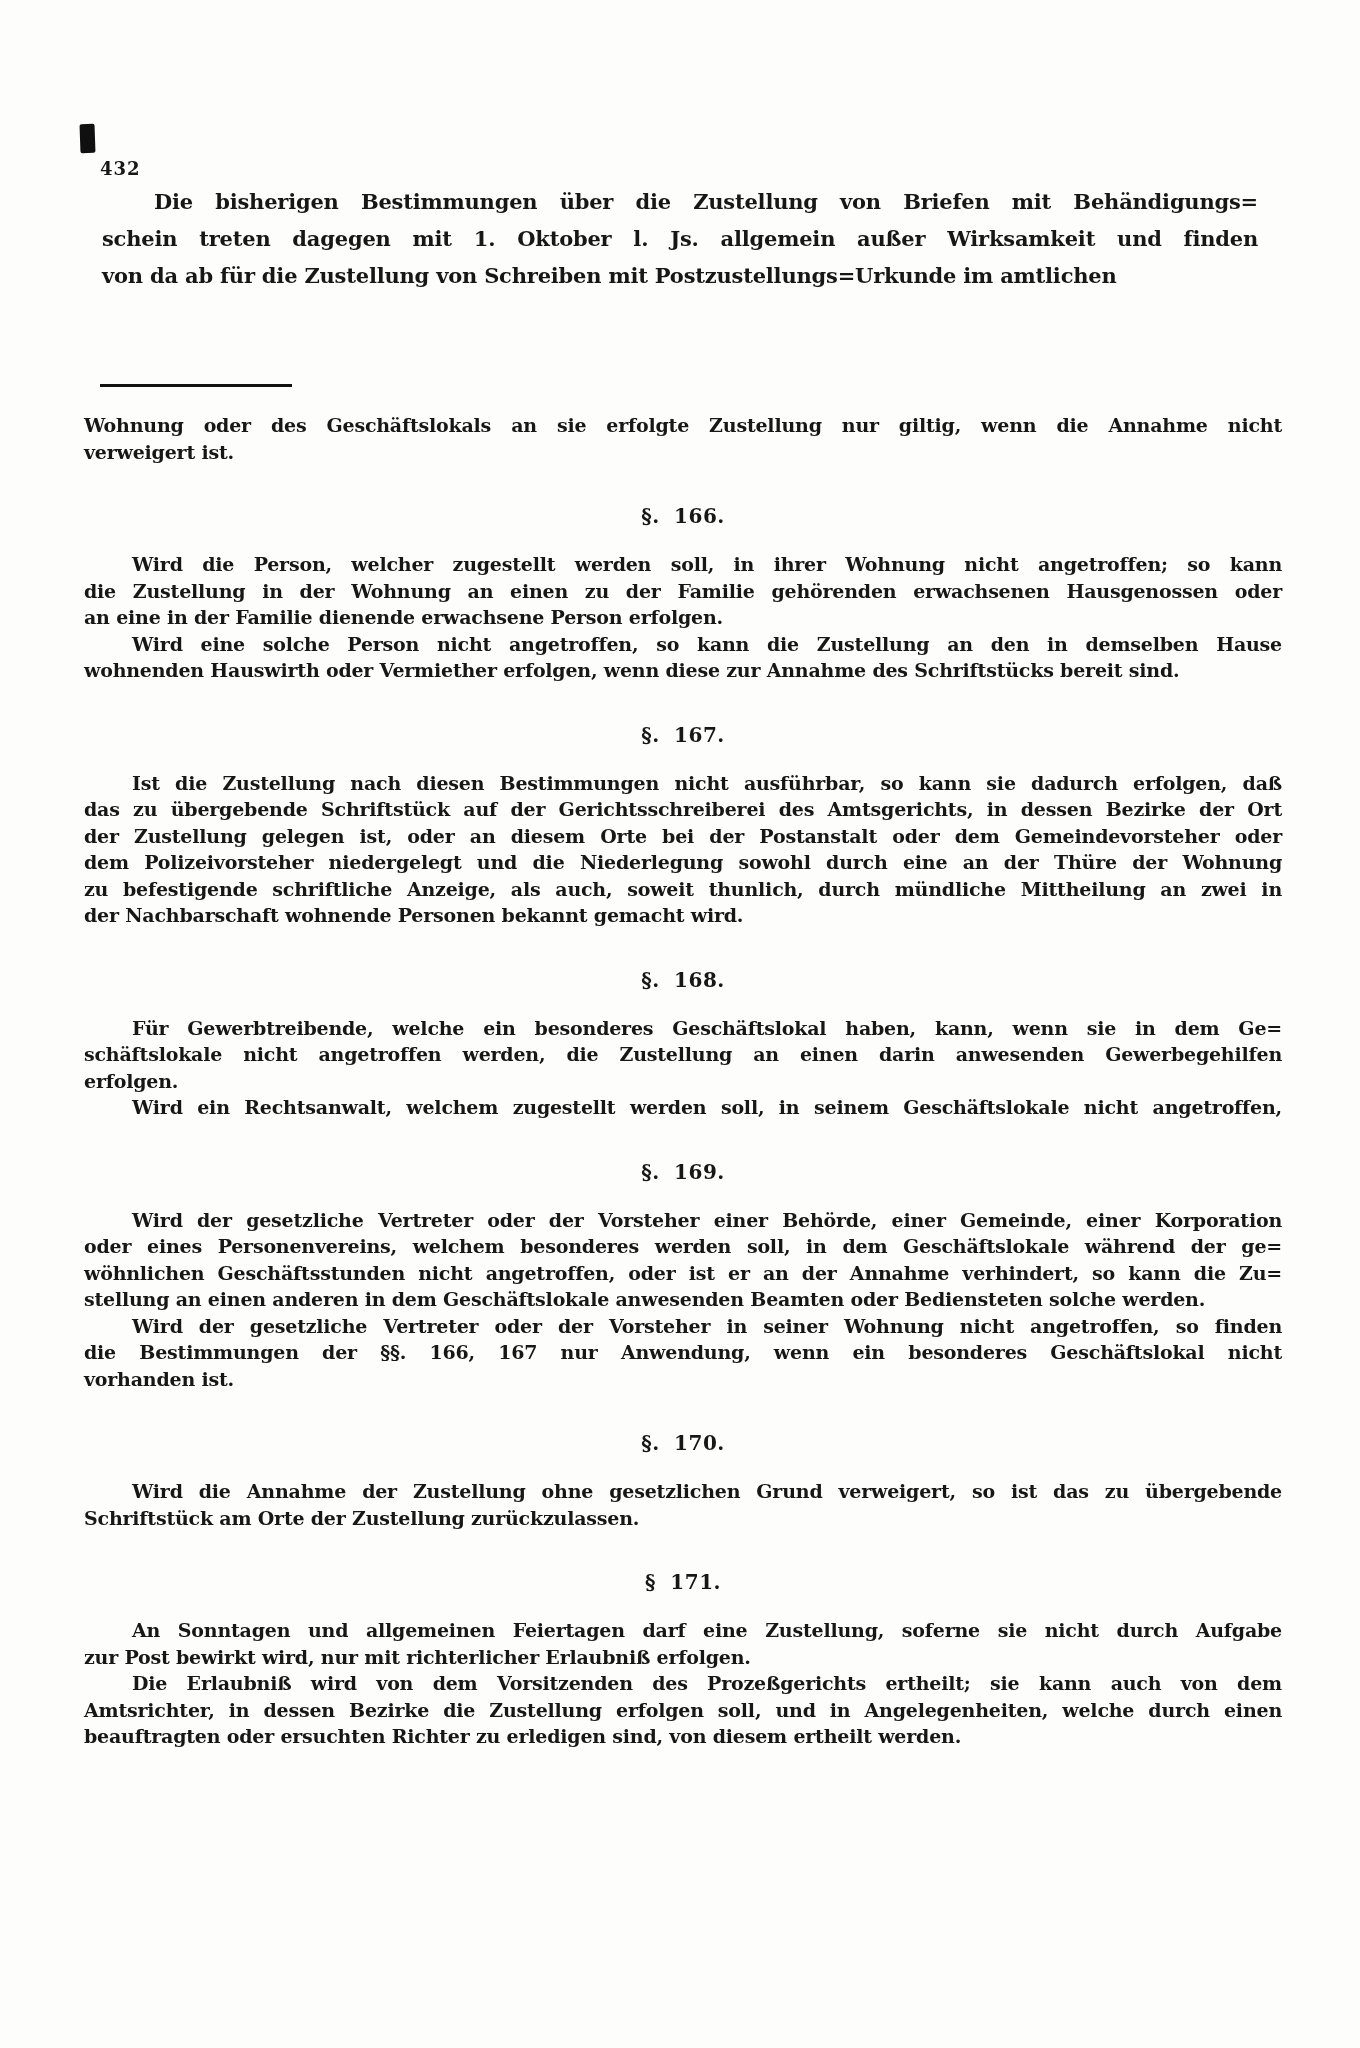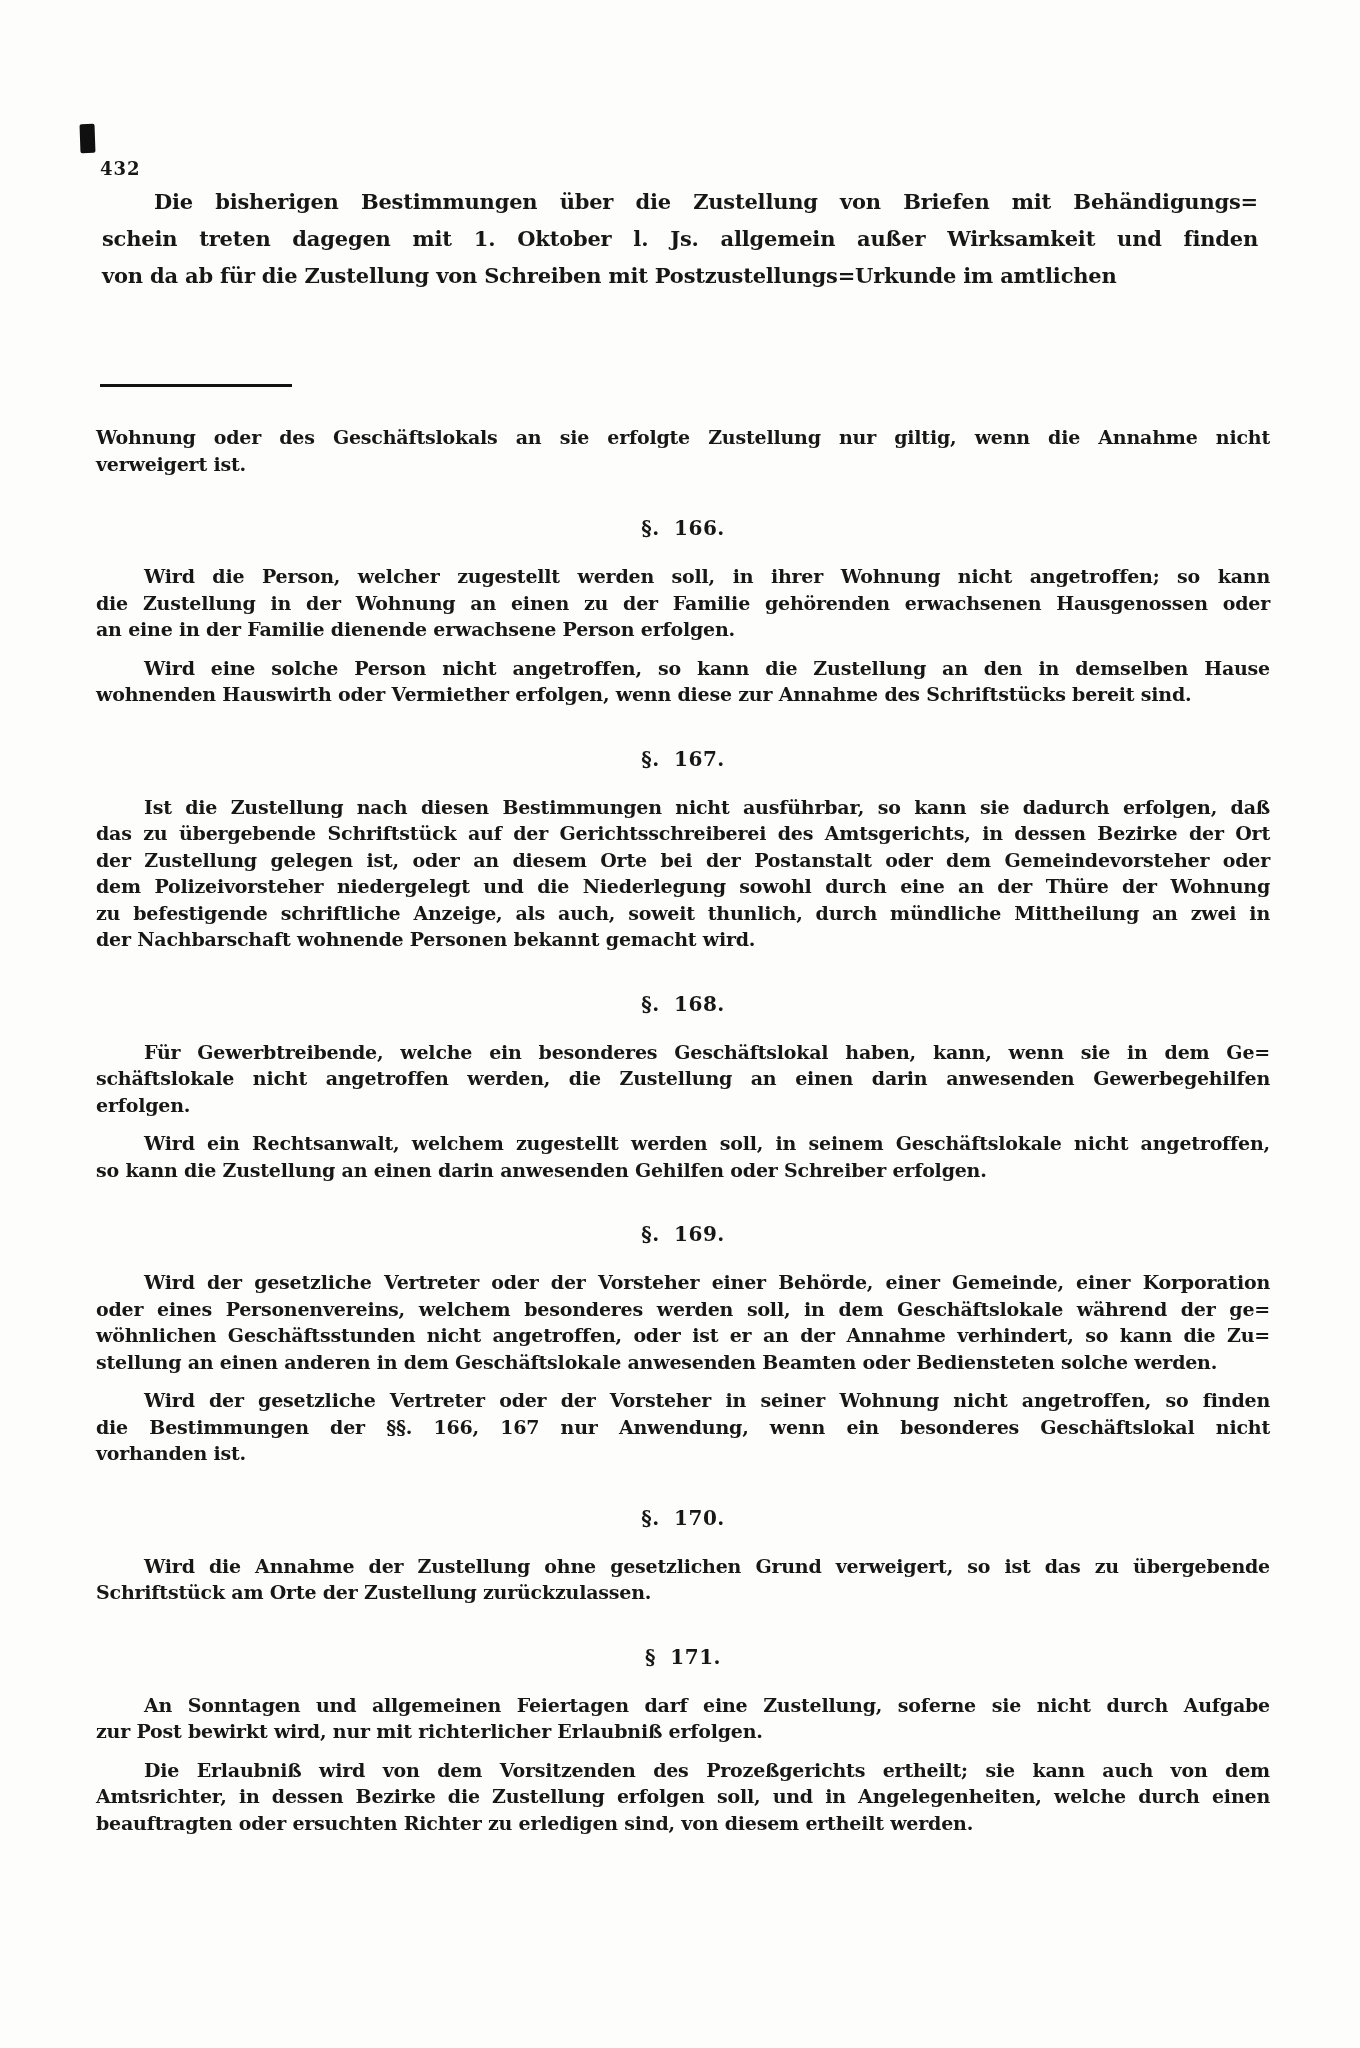--- a/index.html
+++ b/index.html
@@ -77,21 +77,21 @@
   }
   .fn-heading {
     margin: 38px 0 22px 0;
     text-align: center;
     font-size: 20px;
     line-height: 26px;
     word-spacing: 7px;
     letter-spacing: 0.5px;
   }
   .fn-para {
-    margin: 12px;
+    margin: 0;
   }
 </style>
 </head>
 <body>
 
 <div class="doc-page">
 
   <div class="ink-mark"></div>
 
   <div class="page-number">432</div>
@@ -129,21 +129,20 @@
         <div class="line para-last">der Nachbarschaft wohnende Personen bekannt gemacht wird.</div>
       </div>
       <div class="fn-heading">§. 168.</div>
       <div class="fn-para">
         <div class="line indent">Für Gewerbtreibende, welche ein besonderes Geschäftslokal haben, kann, wenn sie in dem Ge=</div>
         <div class="line">schäftslokale nicht angetroffen werden, die Zustellung an einen darin anwesenden Gewerbegehilfen</div>
         <div class="line para-last">erfolgen.</div>
       </div>
       <div class="fn-para">
         <div class="line indent">Wird ein Rechtsanwalt, welchem zugestellt werden soll, in seinem Geschäftslokale nicht angetroffen,</div>
-        <div class="line para-last">so kann die Zustellung an einen darin anwesenden Gehilfen oder Schreiber erfolgen.</div>
       </div>
       <div class="fn-heading">§. 169.</div>
       <div class="fn-para">
         <div class="line indent">Wird der gesetzliche Vertreter oder der Vorsteher einer Behörde, einer Gemeinde, einer Korporation</div>
         <div class="line">oder eines Personenvereins, welchem besonderes werden soll, in dem Geschäftslokale während der ge=</div>
         <div class="line">wöhnlichen Geschäftsstunden nicht angetroffen, oder ist er an der Annahme verhindert, so kann die Zu=</div>
         <div class="line para-last">stellung an einen anderen in dem Geschäftslokale anwesenden Beamten oder Bediensteten solche werden.</div>
       </div>
       <div class="fn-para">
         <div class="line indent">Wird der gesetzliche Vertreter oder der Vorsteher in seiner Wohnung nicht angetroffen, so finden</div>

